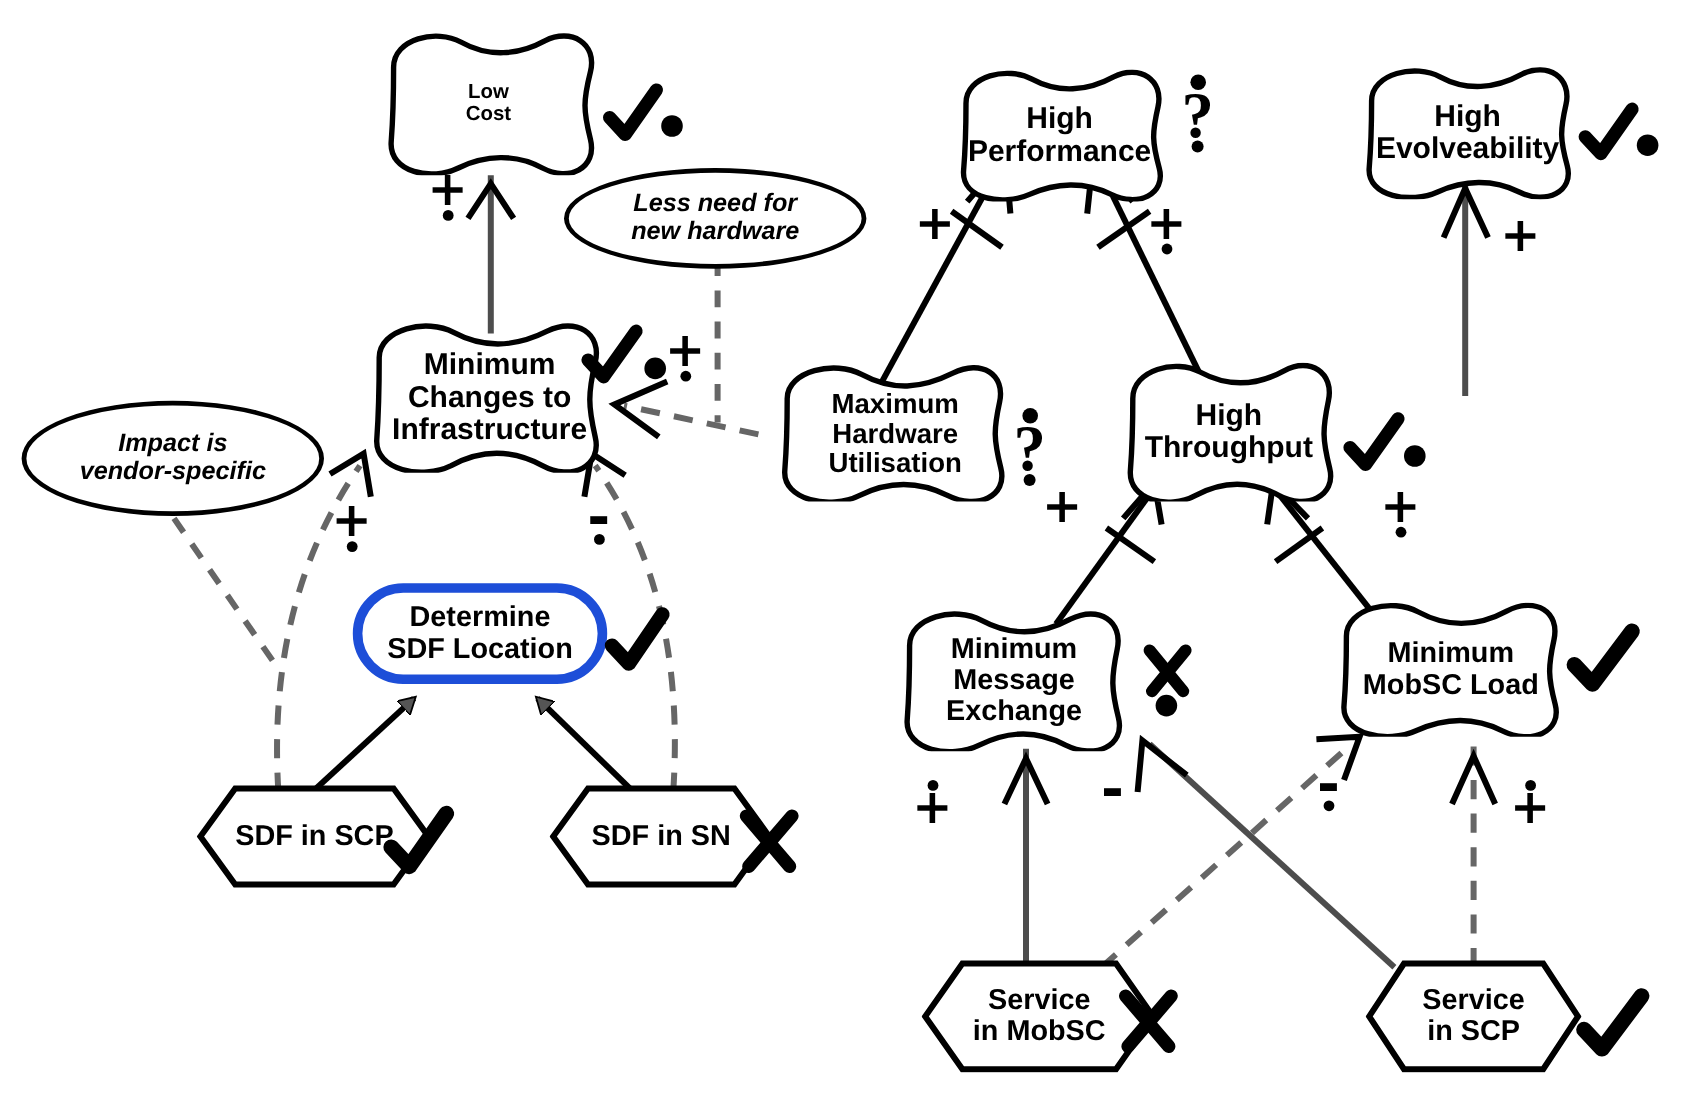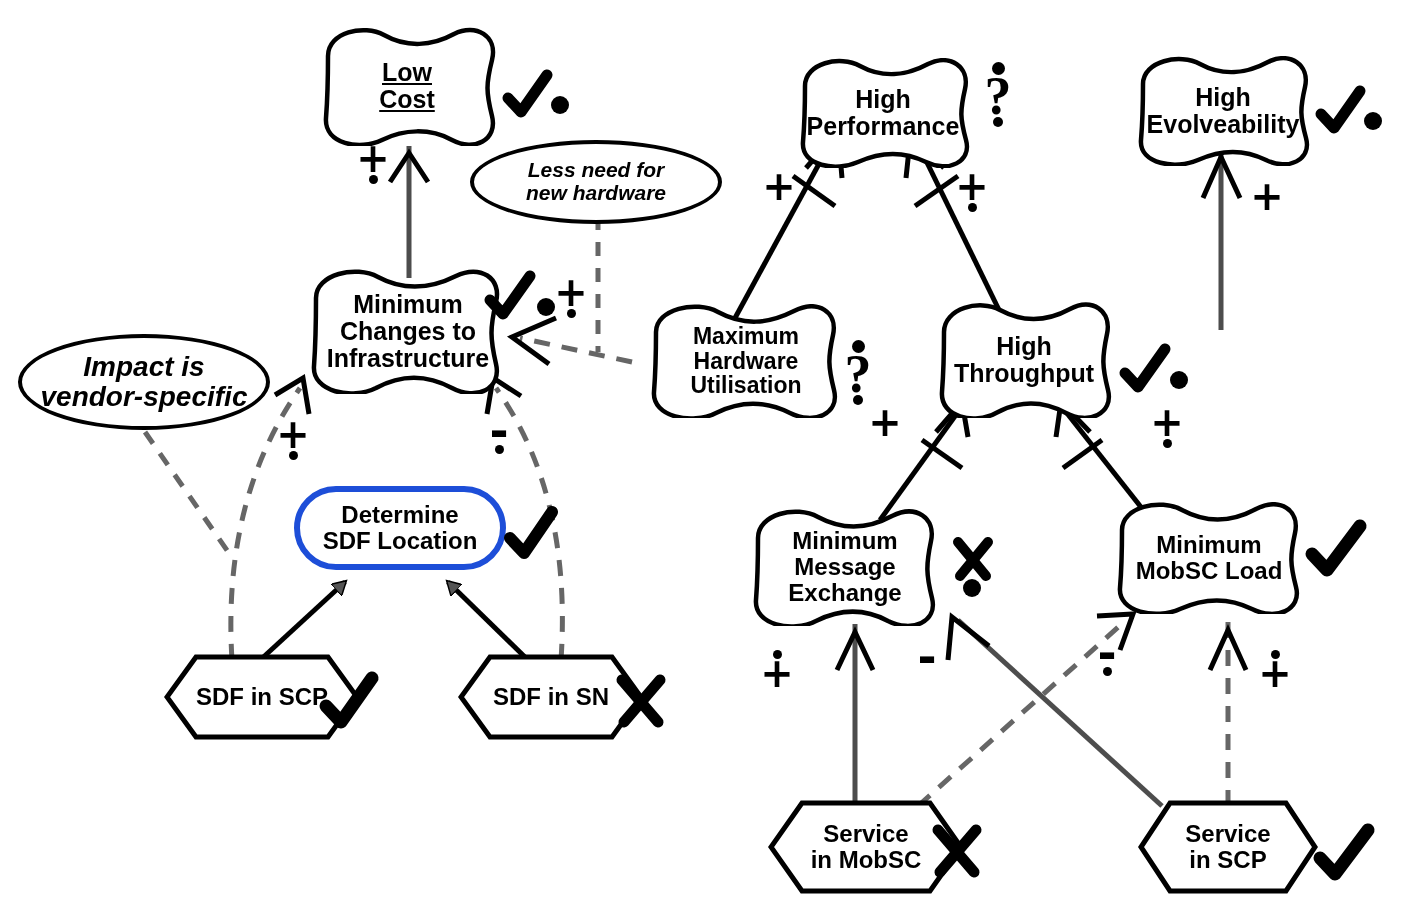--- a/index.html
+++ b/index.html
@@ -10,21 +10,21 @@
 
   .node{position:absolute;box-sizing:border-box;display:flex;
         align-items:center;justify-content:center;text-align:center;
         font-weight:bold;color:#000;line-height:1.08;z-index:3;}
 
   
   .softgoal .sg-lbl{position:relative;z-index:2;padding:0 14px;}
   .softgoal svg.shape{position:absolute;left:0;top:0;width:100%;height:100%;z-index:1;}
 
   
-  .oper{border:6px solid #1d4ed8;border-radius:999px;background:#fff;}
+  .oper{border:8px solid #1d4ed8;border-radius:999px;background:#fff;}
 
   
   .hexa .hx{position:absolute;left:0;top:0;width:100%;height:100%;z-index:1;}
   .hexa .sg-lbl{position:relative;z-index:2;}
 
   
   .claim{border:4px solid #000;border-radius:50%;background:#fff;
          font-style:italic;font-weight:bold;align-items:center;}
 
   
@@ -163,21 +163,21 @@
       <path d="M1097,616 L1133,614 L1120,650" fill="none" stroke="#000" stroke-width="5"></path>
     </g>
 
      Minimum MobSC Load (dashed vertical) --&gt;
     <g>
       <line x1="1228" y1="806" x2="1228" y2="622" stroke="#666" stroke-width="5" stroke-dasharray="16 12"></line>
       <path d="M1210,670 L1228,630 L1246,670" fill="none" stroke="#000" stroke-width="5"></path>
     </g>
   </svg>
 
-  <div class="node softgoal" style="left:312px;top:26px;width:190px;height:120px;font-size:25px;text-decoration:underline;">
+  <div class="node softgoal" style="left:312px;top:26px;width:190px;height:120px;font-size:17px;">
     <svg class="shape" viewBox="0 0 190 120" preserveAspectRatio="none">
       <path d="M16,30 C16,6 52,-2 72,9 C95,22 120,20 142,8 C164,-3 186,10 180,34
                C174,58 174,66 180,90 C186,114 162,126 140,114 C118,102 92,103 70,114
                C48,125 12,118 14,92 C16,66 16,54 16,30 Z" fill="#fff" stroke="#000" stroke-width="4.5" stroke-linejoin="round"></path>
     </svg>
     <span class="sg-lbl">Low<br>Cost</span>
   </div>
   <div class="eval" style="left:505px;top:72px;">
     <svg width="64" height="46" viewBox="0 0 64 46">
       <path d="M3,26 L16,40 L42,3" fill="none" stroke="#000" stroke-width="11" stroke-linecap="round" stroke-linejoin="round"></path>
@@ -226,21 +226,21 @@
     </svg>
     <span class="sg-lbl">Minimum<br>Changes to<br>Infrastructure</span>
   </div>
   <div class="eval" style="left:486px;top:272px;">
     <svg width="72" height="50" viewBox="0 0 72 50">
       <path d="M4,28 L17,42 L44,4" fill="none" stroke="#000" stroke-width="11" stroke-linecap="round" stroke-linejoin="round"></path>
       <circle cx="60" cy="35" r="9" fill="#000"></circle>
     </svg>
   </div>
 
-  <div class="node claim" style="left:18px;top:334px;width:252px;height:96px;font-size:28px;">
+  <div class="node claim" style="left:18px;top:334px;width:252px;height:96px;font-size:21px;">
     <span class="sg-lbl">Impact is<br>vendor-specific</span>
   </div>
 
   <div class="node softgoal" style="left:640px;top:304px;width:212px;height:114px;font-size:23px;">
     <svg class="shape" viewBox="0 0 212 114" preserveAspectRatio="none">
       <path d="M16,28 C16,5 56,-4 78,8 C104,22 128,20 154,7 C178,-5 198,8 193,31
                C188,54 188,62 194,86 C200,110 174,121 150,109 C124,96 100,97 76,109
                C52,121 12,113 14,88 C16,62 16,52 16,28 Z" fill="#fff" stroke="#000" stroke-width="4.5" stroke-linejoin="round"></path>
     </svg>
     <span class="sg-lbl">Maximum<br>Hardware<br>Utilisation</span>

